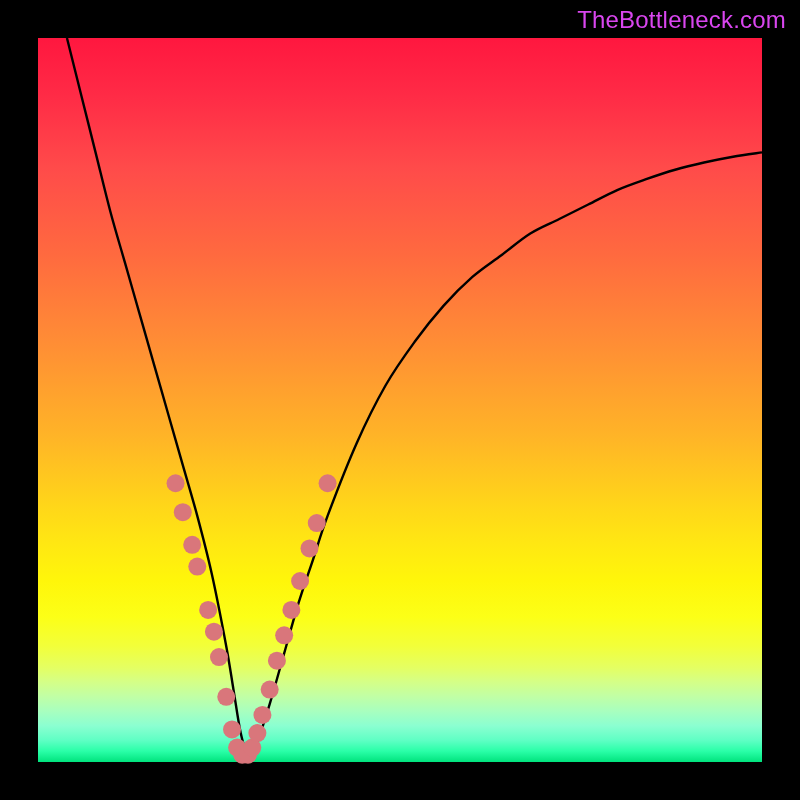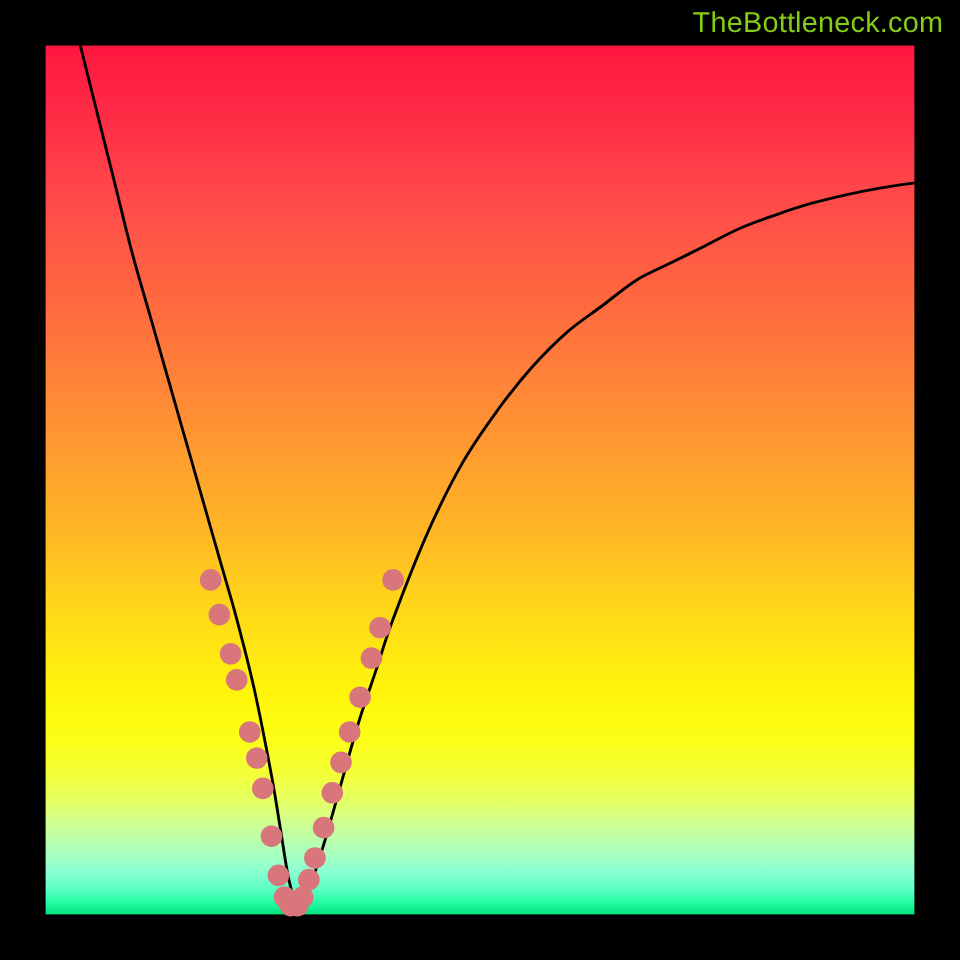--- a/index.html
+++ b/index.html
@@ -10,21 +10,21 @@
     position: relative;
     overflow: hidden;
   }
   .watermark {
     position: absolute;
     top: 6px;
     right: 14px;
     font-family: Arial, Helvetica, sans-serif;
     font-size: 24px;
     font-weight: 500;
-    color: #84cc16;
+    color: #d946ef;
     z-index: 10;
     letter-spacing: 0.2px;
   }
   .plot-area {
     position: absolute;
     left: 38px;
     top: 38px;
     width: 724px;
     height: 724px;
     background: linear-gradient(to bottom,

